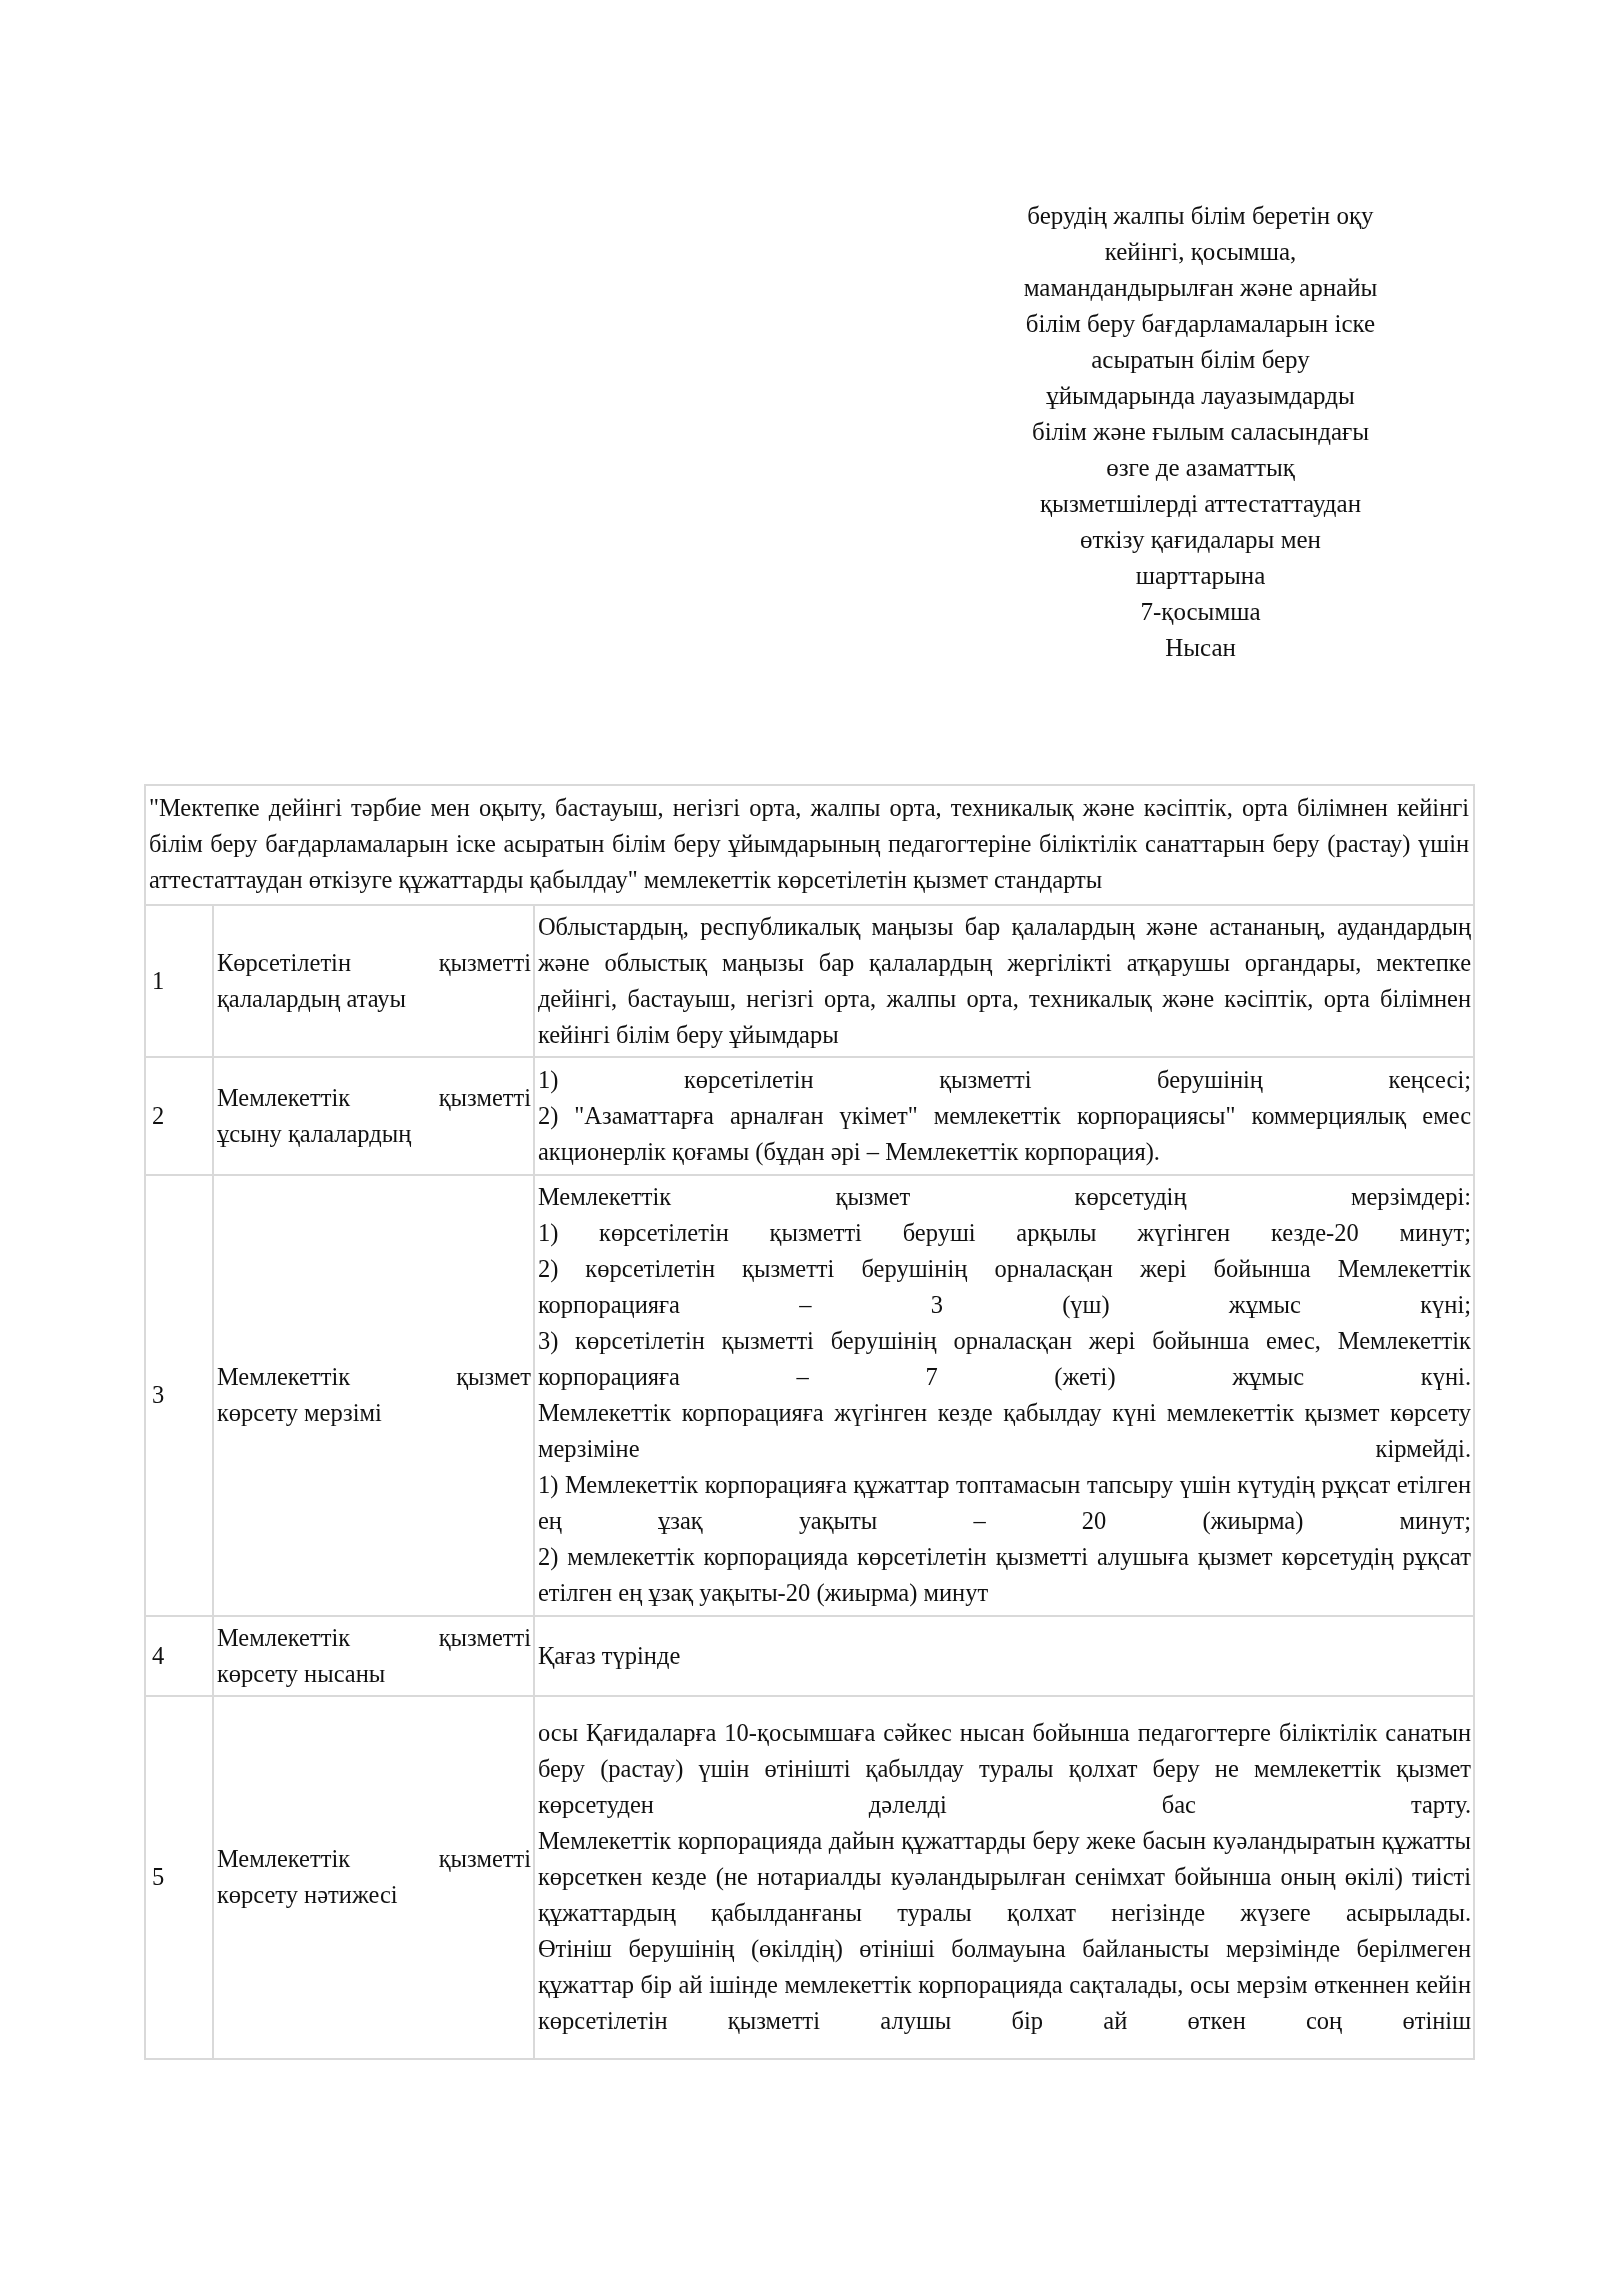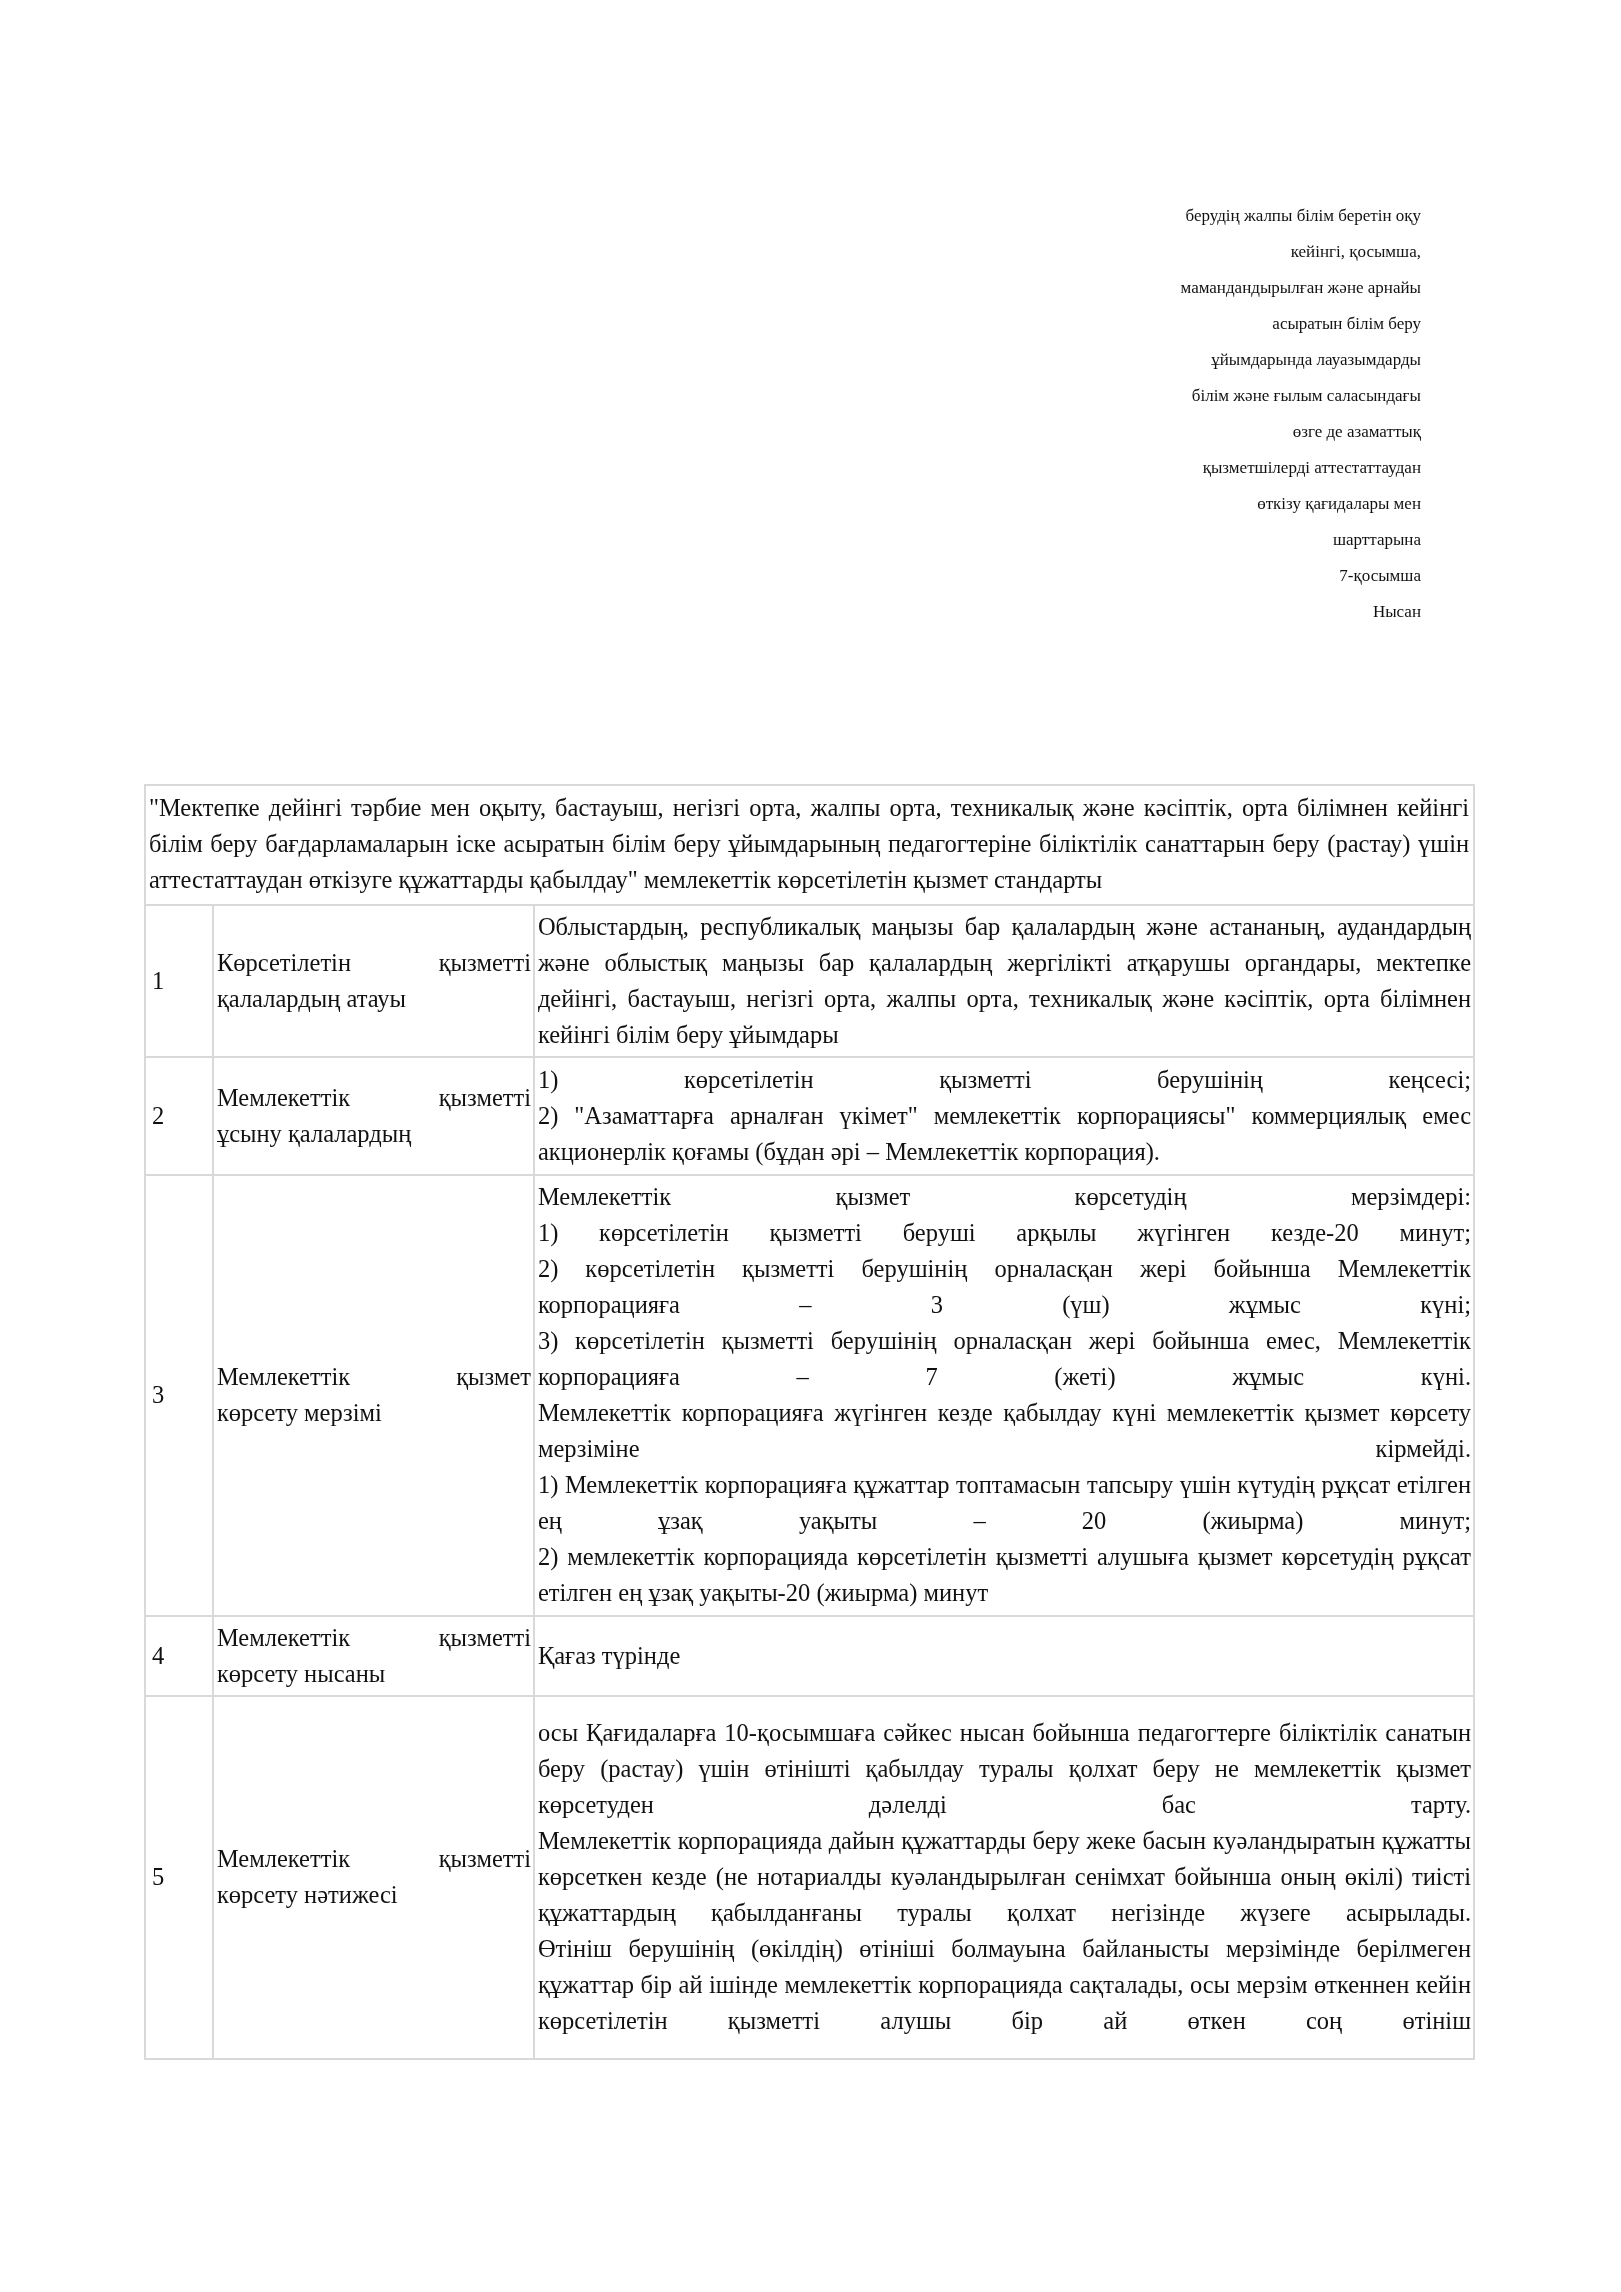--- a/index.html
+++ b/index.html
@@ -13,22 +13,22 @@
     position: relative;
     font-family: "Liberation Serif", "DejaVu Serif", serif;
     color: #111111;
     overflow: hidden;
   }
   .annex-header {
     position: absolute;
     left: 980px;
     top: 198px;
     width: 441px;
-    text-align: right;
-    font-size: 17px;
+    text-align: center;
+    font-size: 25px;
     line-height: 36px;
   }
   .annex-header .line {
     display: block;
     white-space: nowrap;
   }
   .doc-table {
     position: absolute;
     left: 144px;
     top: 784px;
@@ -68,20 +68,21 @@
     text-align-last: justify;
   }
 </style>
 </head>
 <body>
 
 <div class="annex-header">
   <span class="line">берудің жалпы білім беретін оқу</span>
   <span class="line">кейінгі, қосымша,</span>
   <span class="line">мамандандырылған және арнайы</span>
+  <span class="line">білім беру бағдарламаларын іске</span>
   <span class="line">асыратын білім беру</span>
   <span class="line">ұйымдарында лауазымдарды</span>
   <span class="line">білім және ғылым саласындағы</span>
   <span class="line">өзге де азаматтық</span>
   <span class="line">қызметшілерді аттестаттаудан</span>
   <span class="line">өткізу қағидалары мен</span>
   <span class="line">шарттарына</span>
   <span class="line">7-қосымша</span>
   <span class="line">Нысан</span>
 </div>

